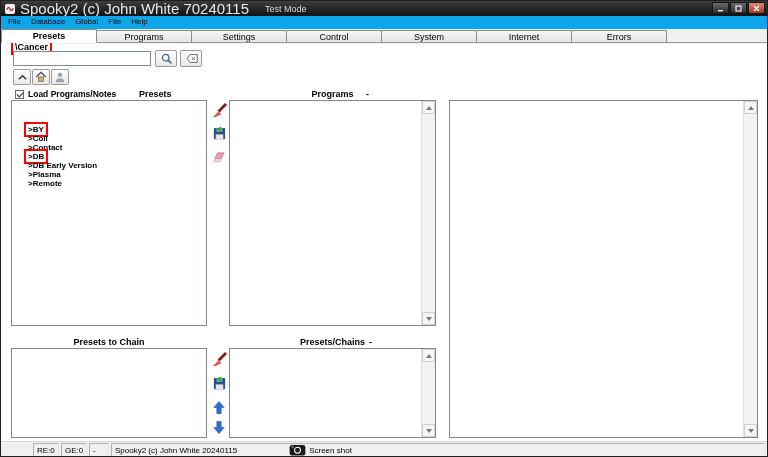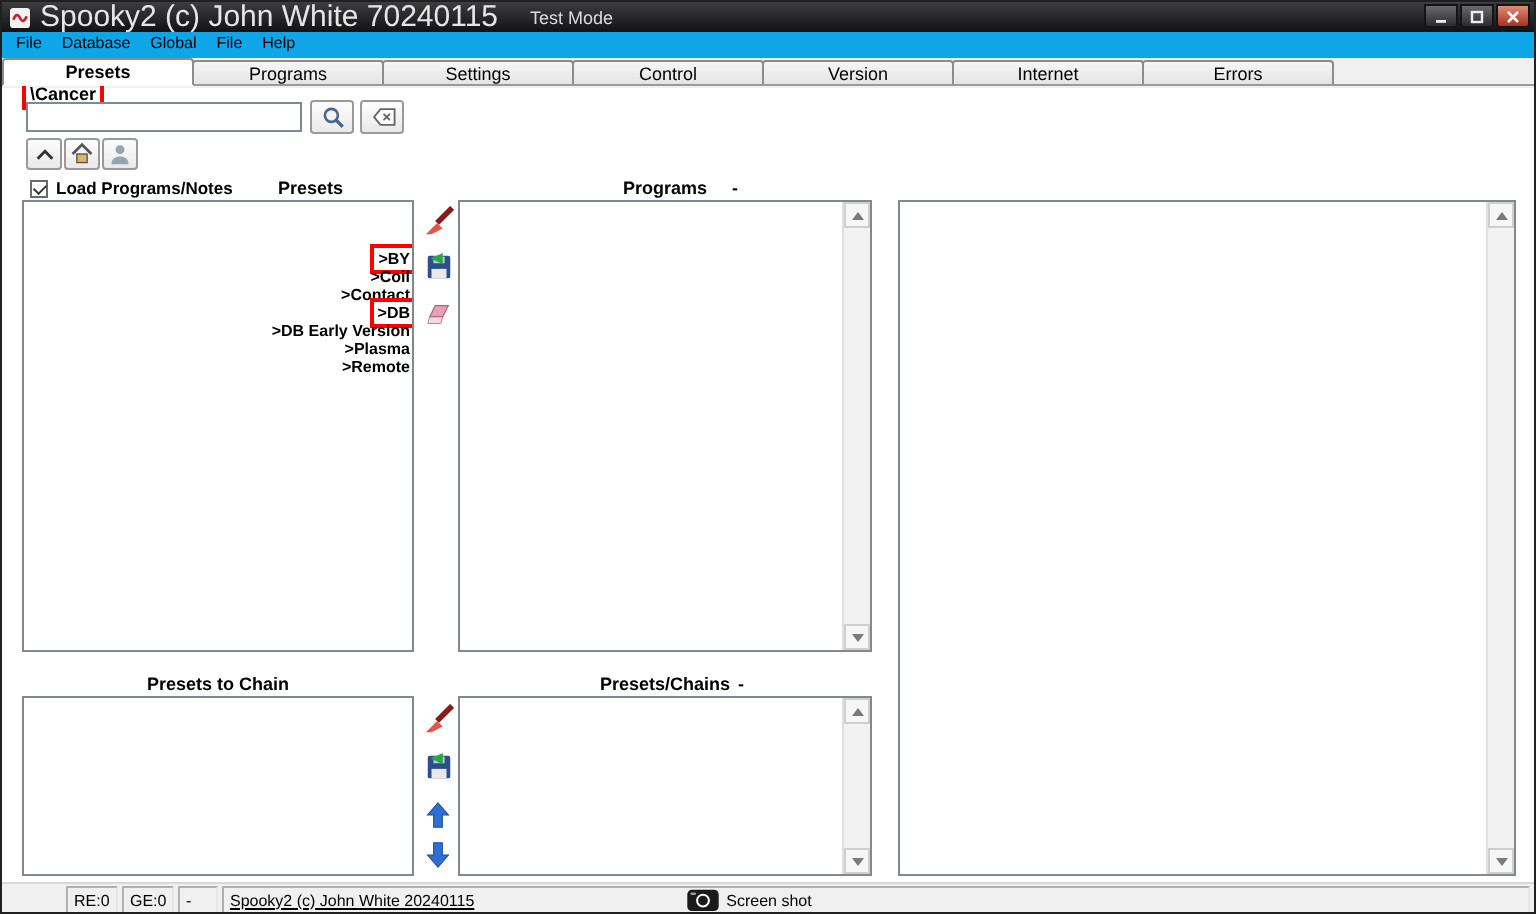--- a/index.html
+++ b/index.html
@@ -66,21 +66,21 @@
   .chains-hdr-wrap { left:228px; top:293px; width:207px; text-align:center; }
   .chains-dash { left:368px; top:293px; }
 
   .listbox { border:1px solid #828790; background:#fff; overflow:hidden; }
   .lb-presets { left:10px; top:56px; width:196px; height:226px; padding-top:24px; }
   .lb-programs { left:228px; top:56px; width:207px; height:226px; }
   .lb-notes { left:448px; top:56px; width:309px; height:338px; }
   .lb-chain { left:10px; top:304px; width:196px; height:90px; }
   .lb-chains { left:228px; top:304px; width:207px; height:90px; }
 
-  .list-item { font-size:8px; line-height:9px; padding-left:3px; white-space:nowrap;text-align:right; }
+  .list-item { font-size:8px; line-height:9px; padding-left:15px; white-space:nowrap; }
   .list-item span { display:inline-block; padding:0 1px; }
 
   
   .vscroll { position:absolute; top:0; right:0; bottom:0; width:14px; background:#f2f2f2;
     border-left:1px solid #e0e0e0; }
   .sb-btn { position:absolute; left:0; width:13px; height:13px; background:#f6f6f6; border:1px solid #cfcfcf; }
   .sb-up { top:0; } .sb-down { bottom:0; }
   .sb-up::after { content:""; position:absolute; left:3px; top:4px;
     border-left:3px solid transparent; border-right:3px solid transparent; border-bottom:4px solid #7a7a7a; }
   .sb-down::after { content:""; position:absolute; left:3px; top:4px;
@@ -93,21 +93,21 @@
   .ib1 { top:58px; } .ib2 { top:81px; } .ib3 { top:105px; }
   .ib4 { top:307px; } .ib5 { top:331px; } .ib6 { top:355px; } .ib7 { top:375px; }
 
   
   .statusbar { position:absolute; left:0; top:440px; width:100%; height:17px; background:#f0f0f0;
     border-top:1px solid #d8d8d8; display:flex; align-items:stretch; padding:1px 2px; gap:2px; }
   .status-cell { border:1px solid; border-color:#b0b0b0 #e6e6e6 #e6e6e6 #b0b0b0; background:#f0f0f0;
     font-size:8px; display:flex; align-items:center; padding:0 3px; white-space:nowrap; }
   .sc-gc { width:28px;margin-top:24px; } .sc-re { width:26px; } .sc-ge { width:26px; } .sc-dash { width:20px; }
   .sc-main { flex:1; gap:6px; }
-  .sc-main .app-status-text { margin-right:100px;text-decoration:underline; }
+  .sc-main .app-status-text { margin-right:46px; }
   .shot-group { display:flex; align-items:center; gap:3px; }
 </style>
 </head>
 <body>
 
 <div id="window">
 
   <div class="titlebar">
     <svg class="app-icon" viewBox="0 0 12 12">
       <rect width="12" height="12" rx="2" fill="#f2f2f2"></rect>
@@ -140,21 +140,21 @@
     <span class="menu-item">Global</span>
     <span class="menu-item">File</span>
     <span class="menu-item">Help</span>
   </div>
 
   <div class="tabstrip">
     <div class="tab active">Presets</div>
     <div class="tab">Programs</div>
     <div class="tab">Settings</div>
     <div class="tab">Control</div>
-    <div class="tab">Version</div>
+    <div class="tab">System</div>
     <div class="tab">Internet</div>
     <div class="tab">Errors</div>
   </div>
 
   <div class="content">
 
     <span class="abs path-label annotated">\Cancer</span>
 
     <input class="abs search-input" type="text" value="" style="">
     <div class="abs tool-btn btn-search">

